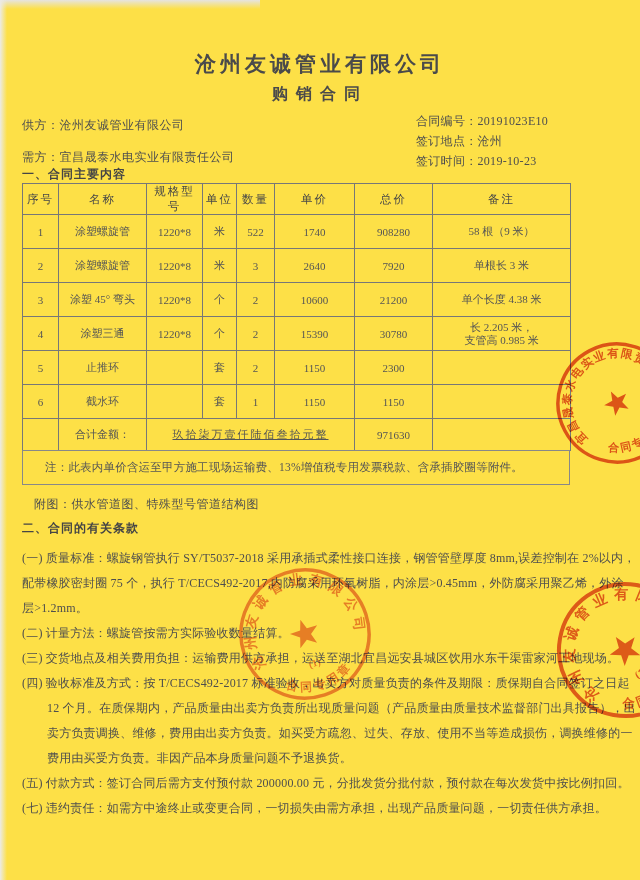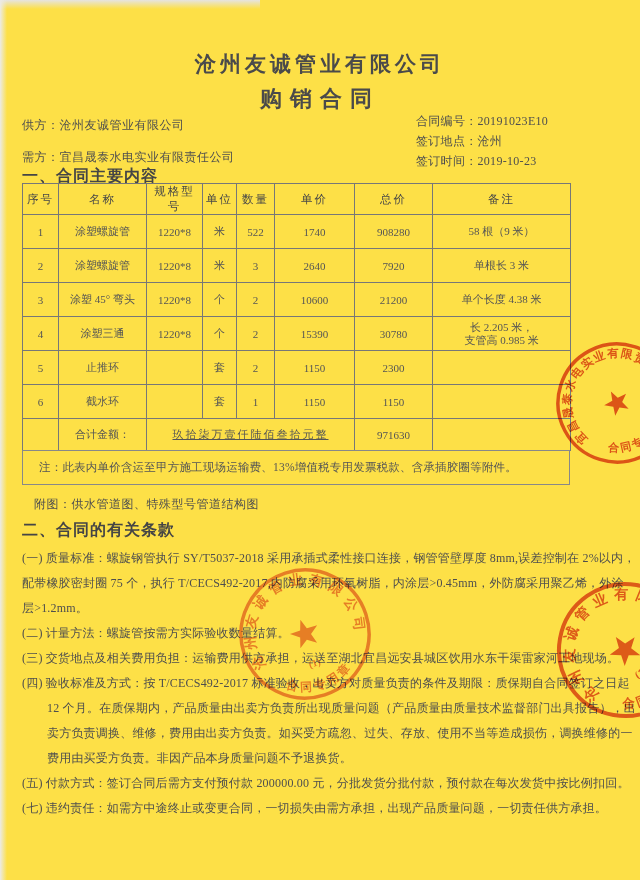--- a/index.html
+++ b/index.html
@@ -9,45 +9,45 @@
     font-family:"Liberation Serif","DejaVu Serif",serif;
     color:#4e4e4e;
   }
   .scan-top{position:absolute;top:0;left:0;width:260px;height:9px;
     background:linear-gradient(to bottom,#e6e4df,rgba(246,245,242,0));}
   .scan-left{position:absolute;top:0;left:0;width:7px;height:100%;
     background:linear-gradient(to right,#ecebe6,rgba(246,245,242,0));}
   .abs{position:absolute;}
   .title{top:50px;left:0;width:100%;text-align:center;font-size:21px;
     font-weight:700;letter-spacing:4px;color:#4a4a4a;}
-  .subtitle{top:84px;left:0;width:100%;text-align:center;font-size:22px;
+  .subtitle{top:84px;left:0;width:100%;text-align:center;font-size:16px;
     font-weight:700;letter-spacing:8px;color:#4a4a4a;}
   .party{left:22px;font-size:12px;letter-spacing:.5px;}
   .supplier{top:117px;}
   .buyer{top:149px;}
   .meta{top:111px;left:416px;font-size:12px;line-height:20px;letter-spacing:.3px;}
-  .sec{left:22px;font-size:16px;font-weight:700;letter-spacing:1px;color:#454545;}
+  .sec{left:22px;font-size:12px;font-weight:700;letter-spacing:1px;color:#454545;}
   .sec1{top:166px;}
   .sec2{top:520px;}
   table.items{
     position:absolute;top:183px;left:22px;width:548px;
     border-collapse:collapse;table-layout:fixed;
     font-size:11px;color:#555;
   }
   table.items td,table.items th{
     border:1px solid #777;text-align:center;vertical-align:middle;
     padding:0 2px;font-weight:normal;overflow:hidden;
   }
   table.items th{height:30px;font-size:11.5px;letter-spacing:2px;color:#474747;}
   table.items td{height:33px;}
   tr.total-row td{height:31px;}
   .remark2{line-height:13px;}
   .note-box{
     top:450px;left:22px;width:548px;box-sizing:border-box;
-    border:1px solid #888;padding:9px 16px;font-size:11.5px;color:#555;
+    border:1px solid #888;padding:9px 22px;font-size:11.5px;color:#555;
     letter-spacing:.2px;white-space:nowrap;
   }
   .attachment{top:496px;left:22px;font-size:12px;letter-spacing:.5px;padding-left:12px;}
   .clauses{top:546px;left:22px;width:600px;font-size:12px;color:#4e4e4e;}
   .cl{height:25px;line-height:25px;white-space:nowrap;letter-spacing:.2px;}
   .cl.indent{padding-left:25px;}
   .stamp{position:absolute;mix-blend-mode:multiply;pointer-events:none;}
   .stamp text{font-family:"Liberation Serif","DejaVu Serif",serif;font-weight:600;}
   #stampA{left:547px;top:333px;transform:rotate(-28deg);opacity:.85;}
   #stampB{left:232px;top:561px;transform:rotate(-18deg);opacity:.7;}

